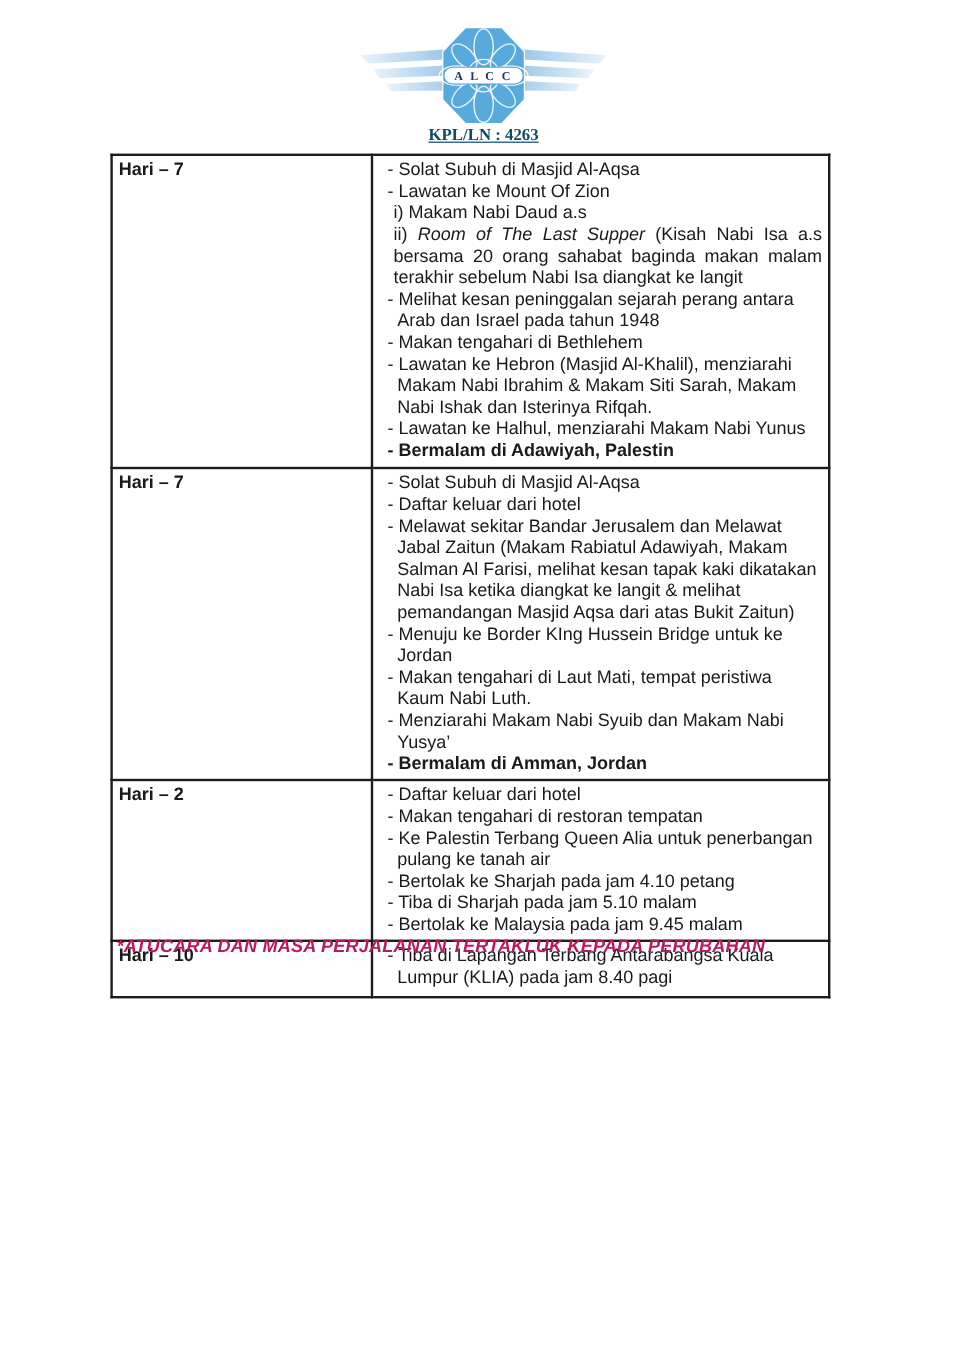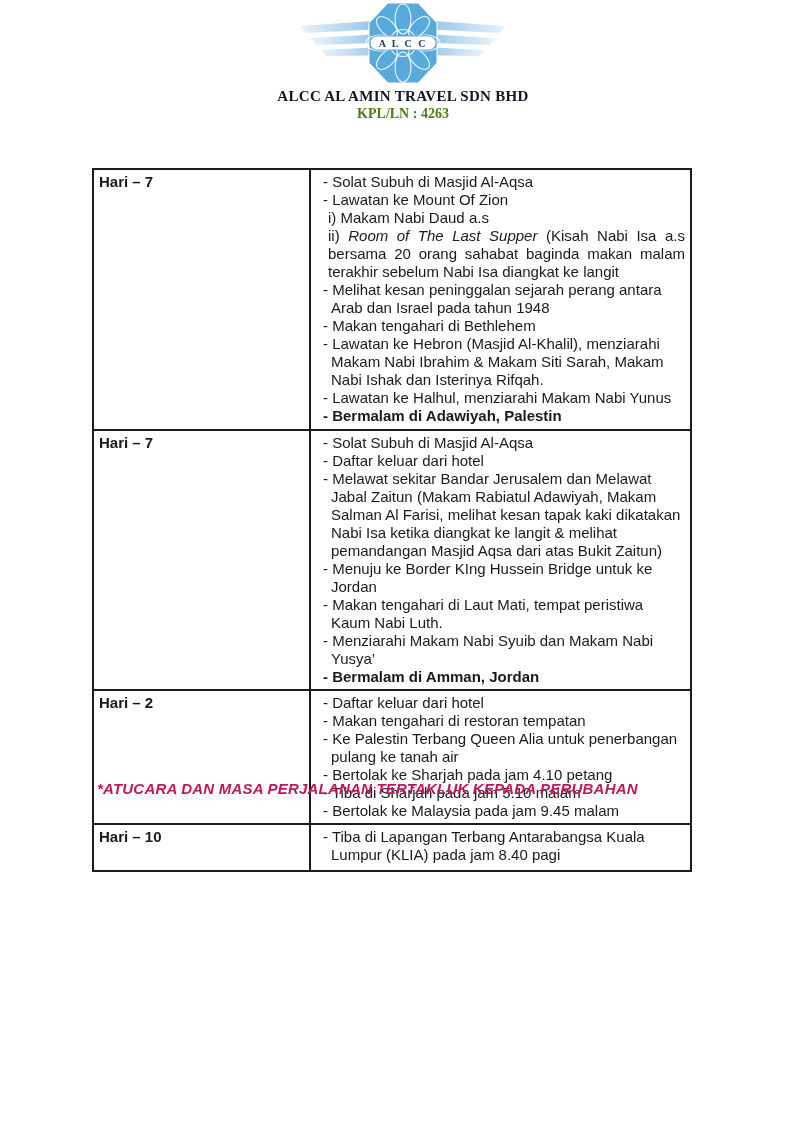--- a/index.html
+++ b/index.html
@@ -1,27 +1,27 @@
 <!DOCTYPE html>
 <html><head>
 <meta charset="utf-8">
 <style>
   html,body{margin:0;padding:0;background:#ffffff;}
   .page{position:relative;width:806px;height:1139px;background:#ffffff;overflow:hidden;
         font-family:"Liberation Sans",sans-serif;color:#1a1a1a;}
   
-  .logo-wrap{position:absolute;left:298px;top:0;width:210px;height:86px;}
+  .logo-wrap{position:absolute;left:298px;top:20px;width:210px;height:86px;}
   .company{position:absolute;left:0;top:88px;width:806px;text-align:center;
            font-family:"Liberation Serif",serif;font-weight:bold;font-size:15px;
            letter-spacing:0.3px;color:#101623;}
   .license{position:absolute;left:0;top:106px;width:806px;text-align:center;
-           font-family:"Liberation Serif",serif;font-weight:bold;font-size:14px;color:#4d7c0f;}
+           font-family:"Liberation Serif",serif;font-weight:bold;font-size:14px;color:#0c4a6e;text-decoration:underline;}
   
   table.itinerary{position:absolute;left:92px;top:128px;width:600px;
-                  border-collapse:collapse;table-layout:fixed;margin-top:40px;}
+                  border-collapse:collapse;table-layout:fixed;}
   table.itinerary td{border:2px solid #1c1c1c;vertical-align:top;
                      font-size:15px;line-height:18px;}
   td.day{width:206px;font-weight:bold;padding:3px 4px 3px 5px;}
   td.acts{padding:3px 5px 3px 12px;}
   .item{padding-left:8px;text-indent:-8px;}
   .item.sub{padding-left:5px;text-indent:0;}
   .item.justify{text-align:justify;}
   .item.bold{font-weight:bold;}
   .item i{}
   
@@ -70,21 +70,20 @@
           <ellipse cx="89" cy="59" rx="7" ry="13" transform="rotate(-135 89 59)"></ellipse>
           <ellipse cx="121" cy="59" rx="7" ry="13" transform="rotate(135 121 59)"></ellipse>
           <circle cx="105" cy="43" r="13.5"></circle>
         </g>
         <rect x="72" y="36" width="66" height="14" rx="7" fill="#ffffff" stroke="#4a9bcf" stroke-width="0.8"></rect>
         <text x="105" y="46.5" text-anchor="middle" font-family="Liberation Serif, serif" font-size="10" font-weight="bold" fill="#17355f" letter-spacing="2">A L C C</text>
       </g>
     </svg>
   </div>
 
-  <div class="company">ALCC AL AMIN TRAVEL SDN BHD</div>
   <div class="license">KPL/LN : 4263</div>
 
   <table class="itinerary">
     <tbody>
         <tr>
       <td class="day" style="height:253px">Hari – 7</td>
       <td class="acts">
         <div class="item">- Solat Subuh di Masjid Al-Aqsa</div>
         <div class="item">- Lawatan ke Mount Of Zion</div>
         <div class="item sub">i) Makam Nabi Daud a.s</div>

